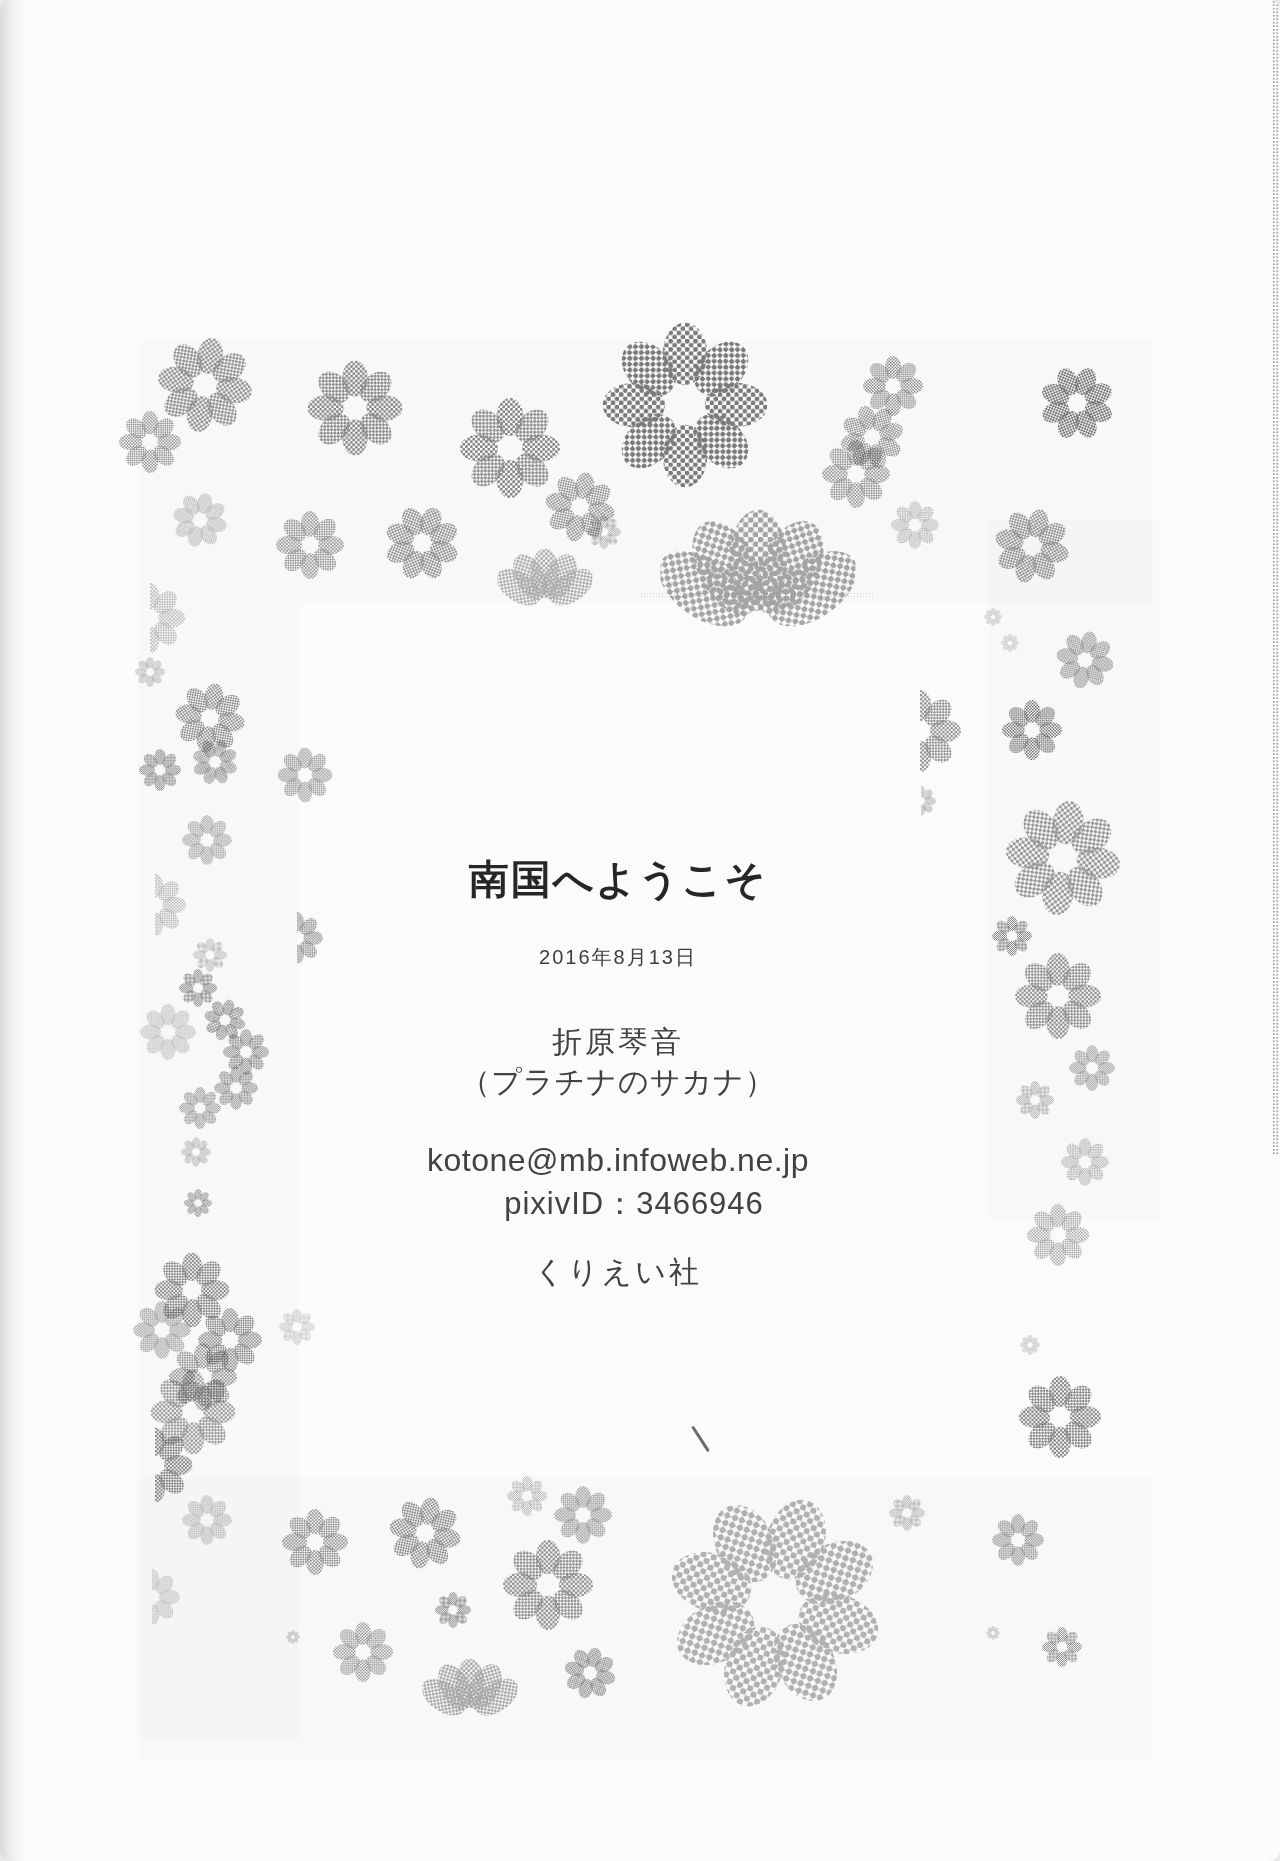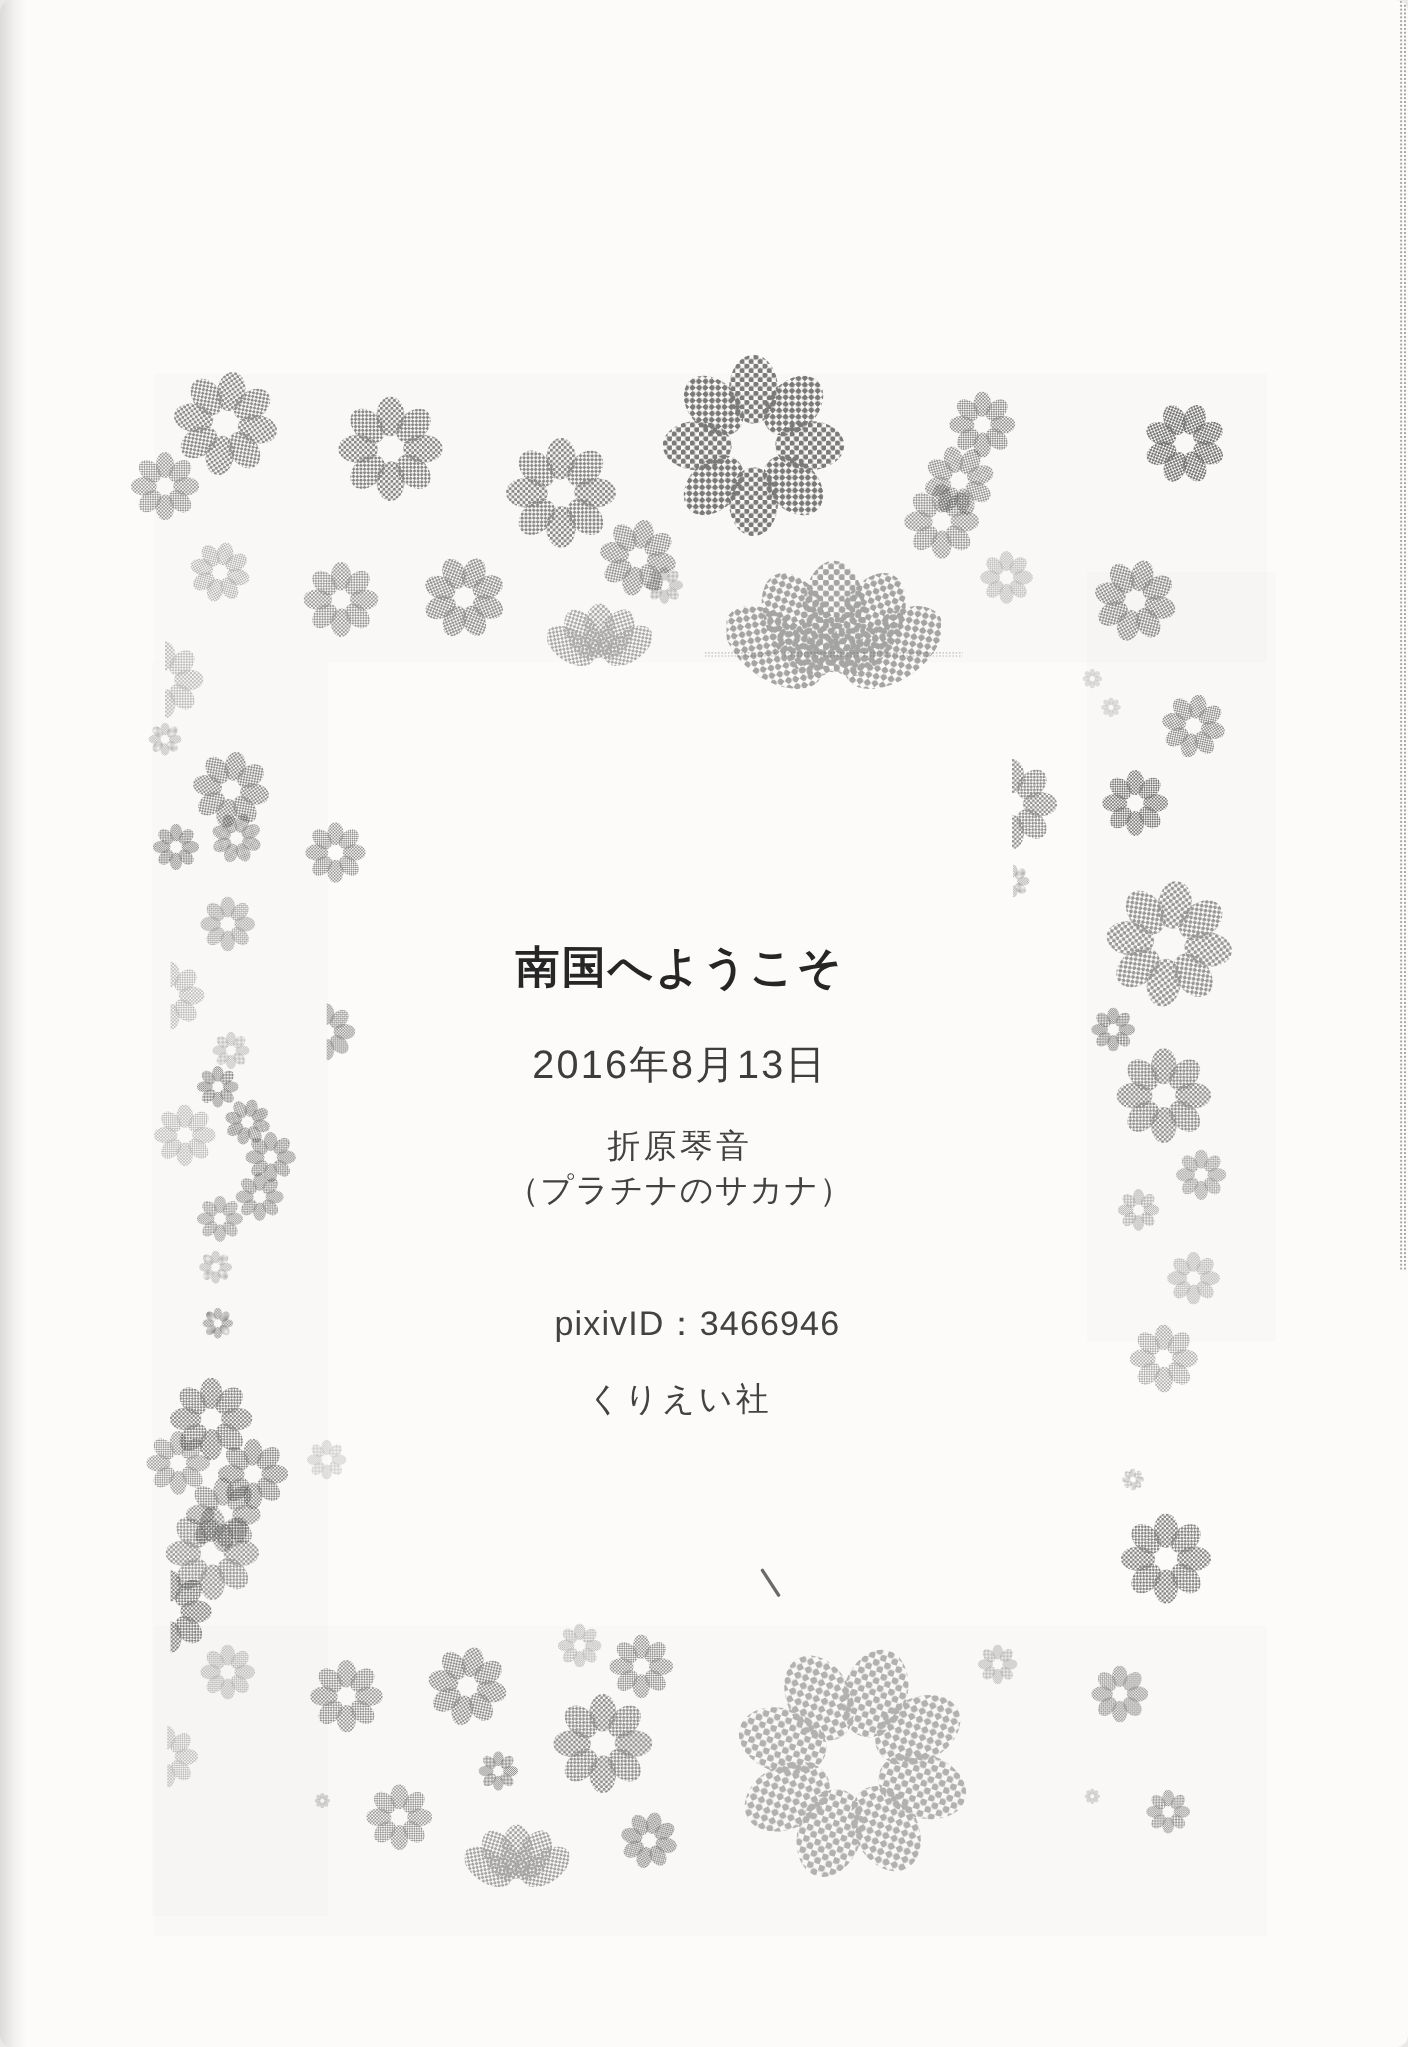--- a/index.html
+++ b/index.html
@@ -36,21 +36,21 @@
   }
   .decor-svg{position:absolute;left:0;top:0;}
   .pen-mark{
     position:absolute;left:699px;top:1424px;width:2.5px;height:30px;
     background:#6a6a6a;border-radius:2px;
     transform:rotate(-33deg);
   }
   
   .line{position:absolute;left:0;width:1236px;text-align:center;color:#424242;}
   .booklet-title{top:852px;font-size:40px;font-weight:700;letter-spacing:2px;color:#262626;}
-  .pub-date{top:944px;font-size:36px;letter-spacing:2px;color:#3d3d3d;}
+  .pub-date{top:944px;font-size:20px;letter-spacing:2px;color:#3d3d3d;}
   .author-name{top:1022px;font-size:30px;letter-spacing:3px;color:#424242;}
   .circle-name{top:1062px;font-size:30px;letter-spacing:1px;color:#424242;}
   .email-line{top:1142px;font-size:32px;letter-spacing:0.5px;color:#424242;}
   .pixiv-line{top:1183px;font-size:31px;letter-spacing:1px;color:#424242;padding-left:16px;}
   .printer-name{top:1252px;font-size:30px;letter-spacing:3px;color:#424242;}
   .page-number{top:1790px;font-size:22px;letter-spacing:1px;color:#4a4a4a;}
 </style>
 </head>
 <body>
 
@@ -189,16 +189,17 @@
         <use href="#sym-f" x="986" y="1626" width="14" height="14" opacity="0.42"></use>
       </g>
   </svg>
 
   <div class="pen-mark"></div>
 
   <div class="line booklet-title">南国へようこそ</div>
   <div class="line pub-date">2016年8月13日</div>
   <div class="line circle-name">（プラチナのサカナ）</div>
   <div class="line author-name">折原琴音</div>
+  <div class="line email-line">kotone@mb.infoweb.ne.jp</div>
   <div class="line pixiv-line">pixivID：3466946</div>
   <div class="line printer-name">くりえい社</div>
 
 </div>
 
 </body></html>

